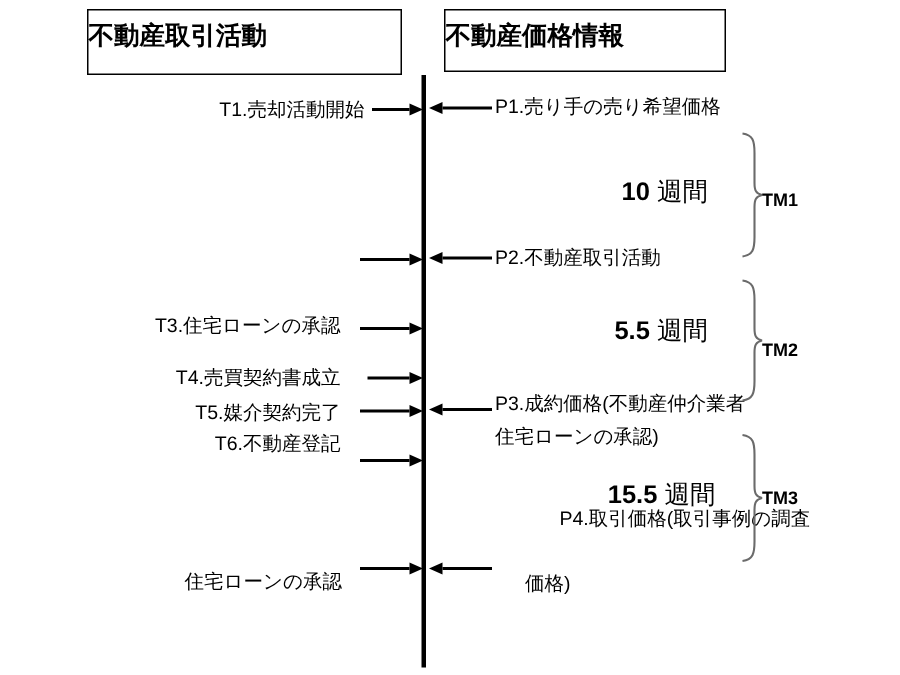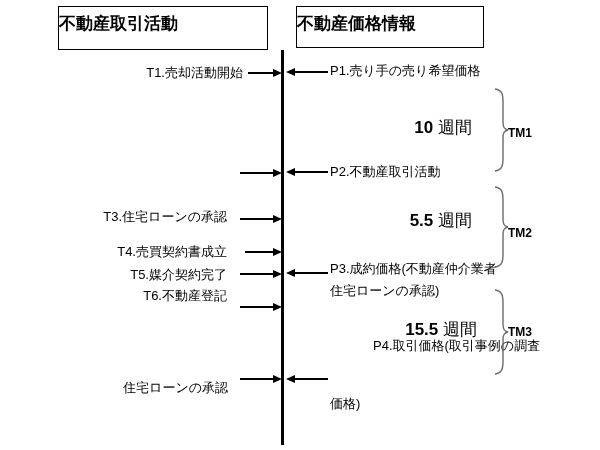--- a/index.html
+++ b/index.html
@@ -127,21 +127,21 @@
   <div class="arrow" style="left:286px;top:374px;width:42px;">
     <div class="head-l"></div>
     <div class="shaft"></div>
   </div>
 
   <div class="lbl" style="top:64px;left:330px;">P1.売り手の売り希望価格</div>
   <div class="lbl" style="top:165px;left:330px;">P2.不動産取引活動</div>
   <div class="lbl" style="top:262px;left:330px;">P3.成約価格(不動産仲介業者</div>
   <div class="lbl" style="top:284px;left:330px;">住宅ローンの承認)</div>
   <div class="lbl" style="top:339px;left:330px;margin-left:43px;">P4.取引価格(取引事例の調査</div>
-  <div class="lbl" style="top:382px;left:330px;margin-top:15px;">価格)</div>
+  <div class="lbl" style="top:382px;left:350px;">価格)</div>
 
   <div class="duration" style="top:121px;right:128px;">
     <span class="num">10</span>
     <span>週間</span>
   </div>
   <div class="duration" style="top:214px;right:128px;">
     <span class="num">5.5</span>
     <span>週間</span>
   </div>
   <div class="duration" style="top:323px;right:123px;">

